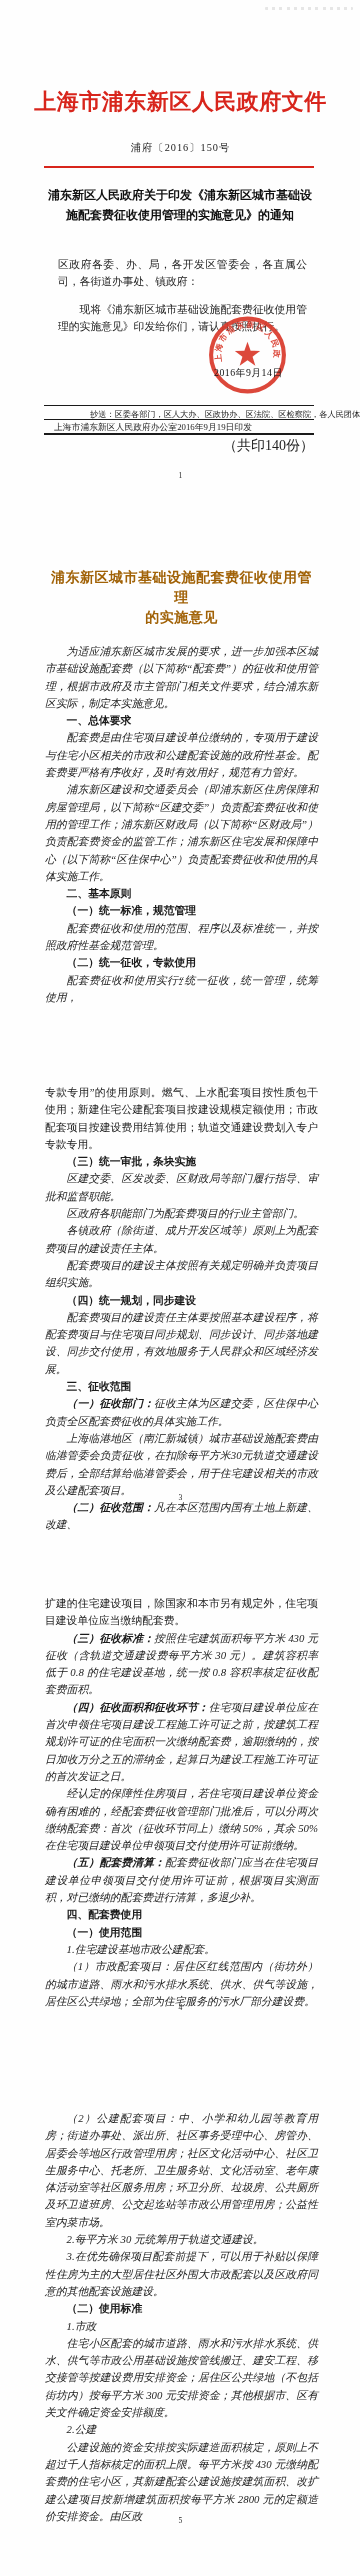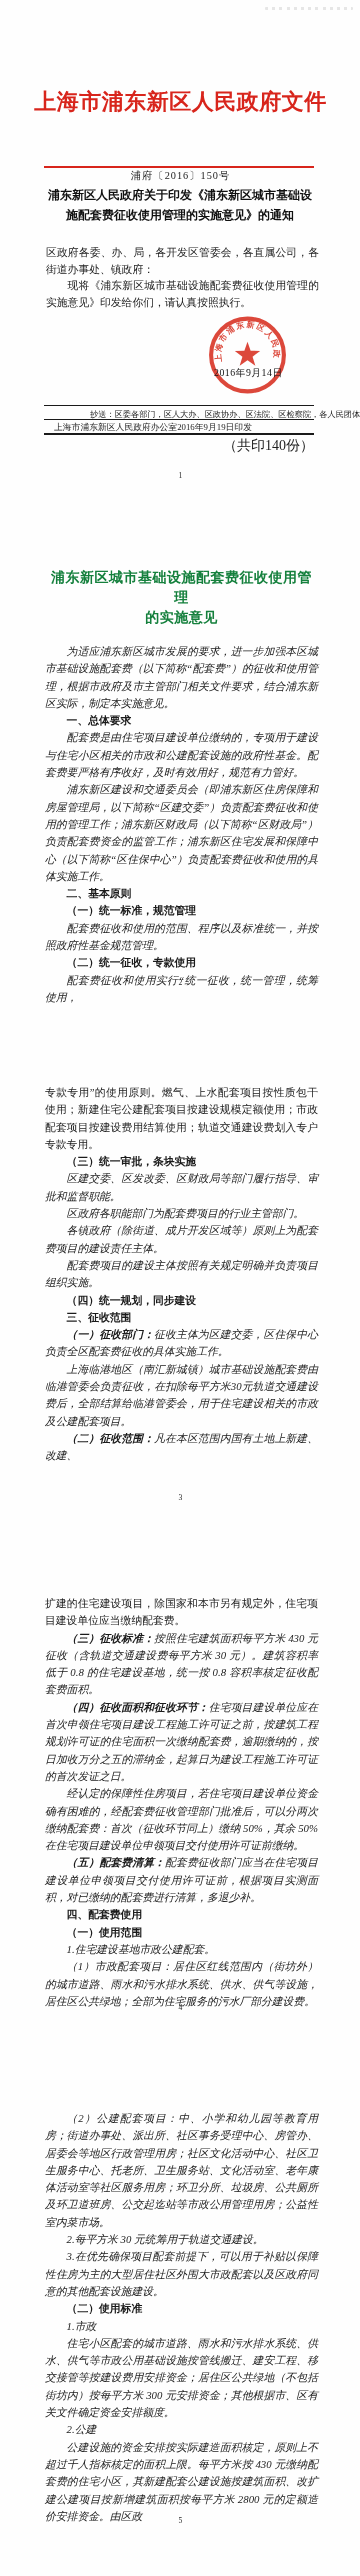--- a/index.html
+++ b/index.html
@@ -28,36 +28,36 @@
     background:repeating-linear-gradient(90deg,#c9c9c9 0 3.1px,transparent 3.1px 7.2px);
     opacity:.45;border-radius:1px;
   }
   .red-header{
     position:absolute;top:87px;left:15.5px;width:330px;
     font-size:22px;font-weight:900;letter-spacing:0.5px;
     color:var(--red);text-align:center;white-space:nowrap;
   }
   .doc-no{
     position:absolute;top:141px;left:0;width:361px;
-    font-size:10.3px;letter-spacing:1px;text-align:center;color:#222;margin-top:28px;
+    font-size:10.3px;letter-spacing:1px;text-align:center;color:#222;
   }
   .red-rule{
     position:absolute;top:166px;left:44px;width:270px;height:2.1px;
     background:var(--red);
   }
   .notice-title{
     position:absolute;top:186px;left:20.6px;width:319px;
     font-size:12px;line-height:19.6px;font-weight:800;
     text-align:center;color:#111;
   }
   .p1-body{
     position:absolute;top:244px;left:46px;width:273px;
     font-size:10.8px;line-height:16.5px;text-align:justify;color:var(--ink);
   }
-  .p1-body p{margin:0;}
+  .p1-body p{margin:12px;}
   .p1-body p.indent{text-indent:2em;}
   .seal{
     position:absolute;top:314px;left:207px;width:81px;height:81px;
   }
   .sign-date{
     position:absolute;top:367px;left:214px;width:103px;
     font-size:9.8px;letter-spacing:0.5px;color:#151515;z-index:3;
   }
   .rule{
     position:absolute;left:44px;width:270px;height:1px;background:#1a1a1a;
@@ -78,21 +78,21 @@
     position:absolute;top:437px;left:211px;width:103px;
     font-size:14px;text-align:right;color:#1e1e1e;
   }
   
   .page-body{
     position:absolute;left:45px;width:273px;
     font-size:10.8px;line-height:17.3px;text-align:justify;color:var(--ink);
   }
   .op-title{
     font-size:14px;line-height:20px;font-weight:800;text-align:center;
-    color:#15803d;margin:0 0 15px 0;letter-spacing:0.5px;
+    color:#a16207;margin:0 0 15px 0;letter-spacing:0.5px;
   }
   .blk{margin:0;}
   .blk.p{text-indent:2em;font-style:italic;}
   .blk.pc{text-indent:0;}
   .blk.h{text-indent:2em;font-weight:800;}
   .blk strong{font-weight:800;}
   .page-no{
     position:absolute;left:0;width:361px;text-align:center;
     font-size:7.7px;color:#2a2a2a;
   }
@@ -160,20 +160,21 @@
     </section>
     <div class="page-no" style="top: 978px;">2</div>
     <section class="page-body" style="top: 1084px;">
       <p class="blk pc">专款专用”的使用原则。燃气、上水配套项目按性质包干使用；新建住宅公建配套项目按建设规模定额使用；市政配套项目按建设费用结算使用；轨道交通建设费划入专户专款专用。</p>
       <p class="blk h">（三）统一审批，条块实施</p>
       <p class="blk p">区建交委、区发改委、区财政局等部门履行指导、审批和监督职能。</p>
       <p class="blk p">区政府各职能部门为配套费项目的行业主管部门。</p>
       <p class="blk p">各镇政府（除街道、成片开发区域等）原则上为配套费项目的建设责任主体。</p>
       <p class="blk p">配套费项目的建设主体按照有关规定明确并负责项目组织实施。</p>
       <p class="blk h">（四）统一规划，同步建设</p>
+      <p class="blk p">配套费项目的建设责任主体要按照基本建设程序，将配套费项目与住宅项目同步规划、同步设计、同步落地建设、同步交付使用，有效地服务于人民群众和区域经济发展。</p>
       <p class="blk h">三、征收范围</p>
       <p class="blk p"><strong>（一）征收部门：</strong>征收主体为区建交委，区住保中心负责全区配套费征收的具体实施工作。</p>
       <p class="blk p">上海临港地区（南汇新城镇）城市基础设施配套费由临港管委会负责征收，在扣除每平方米30元轨道交通建设费后，全部结算给临港管委会，用于住宅建设相关的市政及公建配套项目。</p>
       <p class="blk p"><strong>（二）征收范围：</strong>凡在本区范围内国有土地上新建、改建、</p>
     </section>
     <div class="page-no" style="top: 1493px;">3</div>
     <section class="page-body" style="top: 1595px;">
       <p class="blk pc">扩建的住宅建设项目，除国家和本市另有规定外，住宅项目建设单位应当缴纳配套费。</p>
       <p class="blk p"><strong>（三）征收标准：</strong>按照住宅建筑面积每平方米 430 元征收（含轨道交通建设费每平方米 30 元）。建筑容积率低于 0.8 的住宅建设基地，统一按 0.8 容积率核定征收配套费面积。</p>
       <p class="blk p"><strong>（四）征收面积和征收环节：</strong>住宅项目建设单位应在首次申领住宅项目建设工程施工许可证之前，按建筑工程规划许可证的住宅面积一次缴纳配套费，逾期缴纳的，按日加收万分之五的滞纳金，起算日为建设工程施工许可证的首次发证之日。</p>

